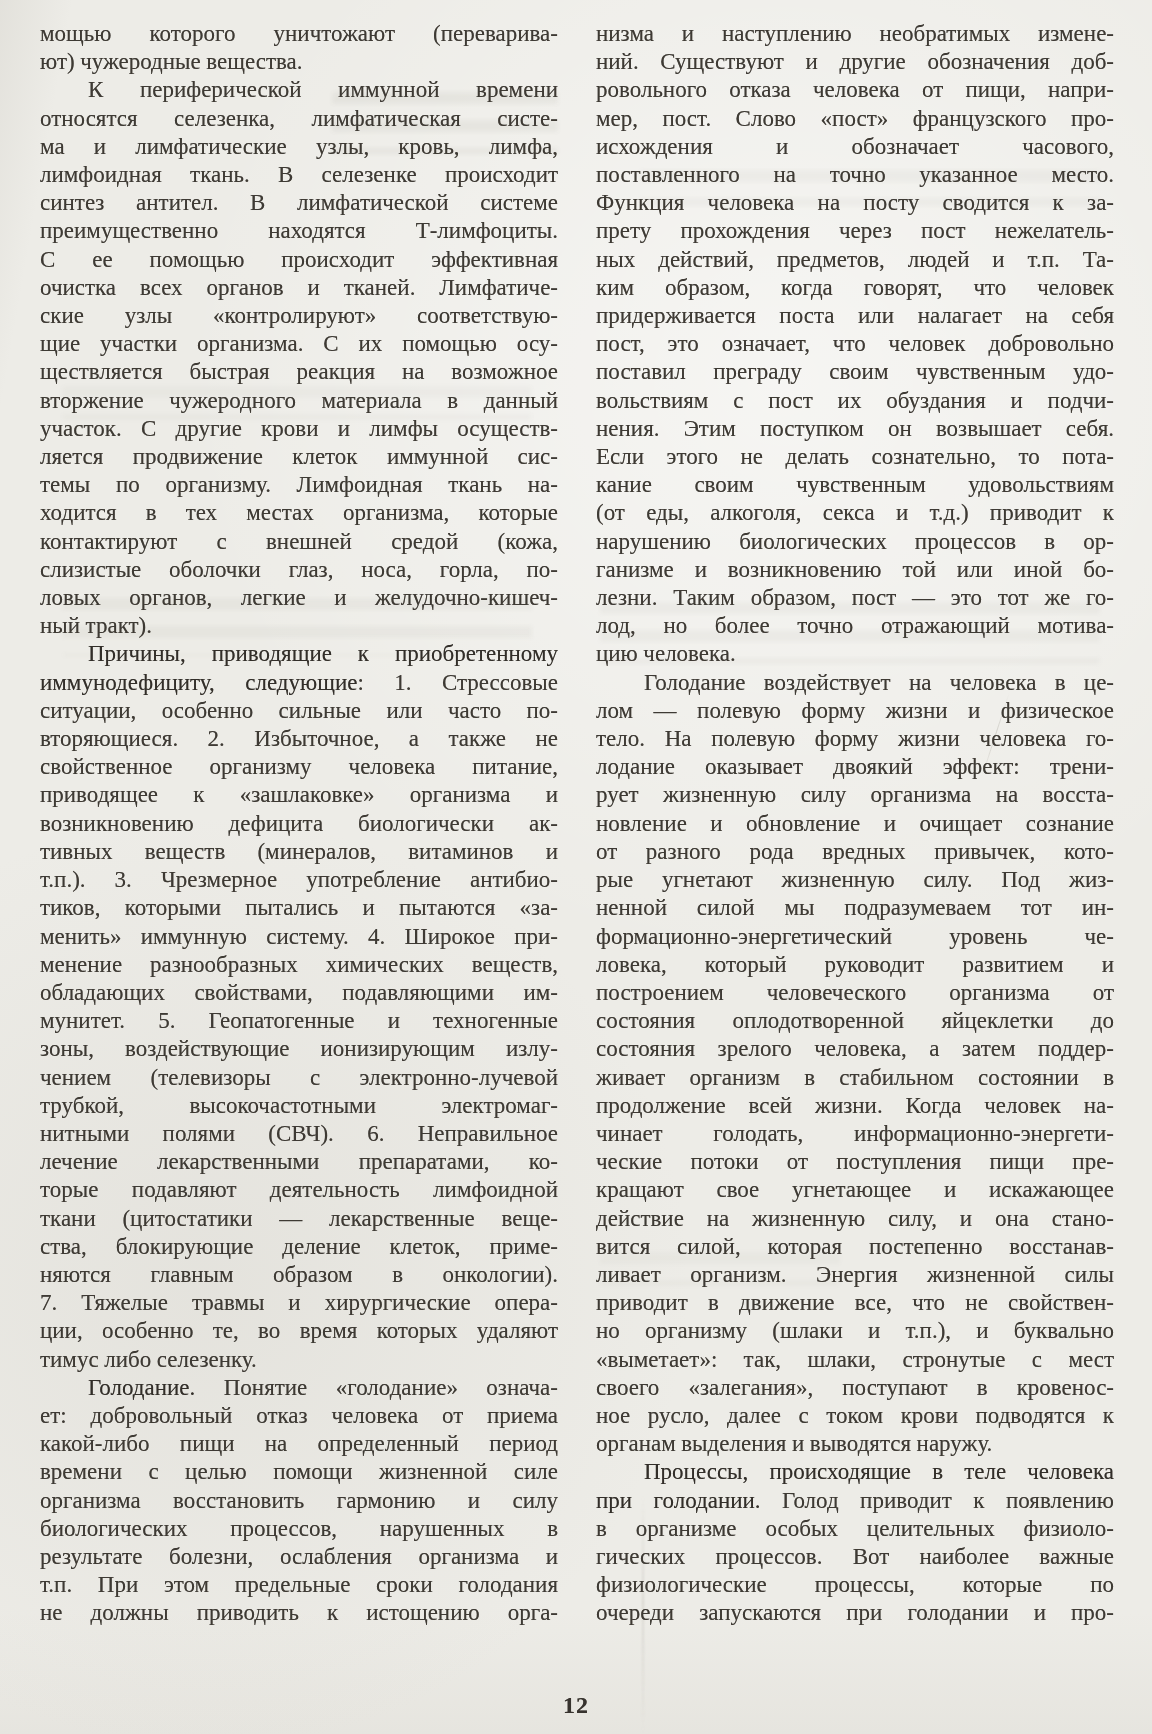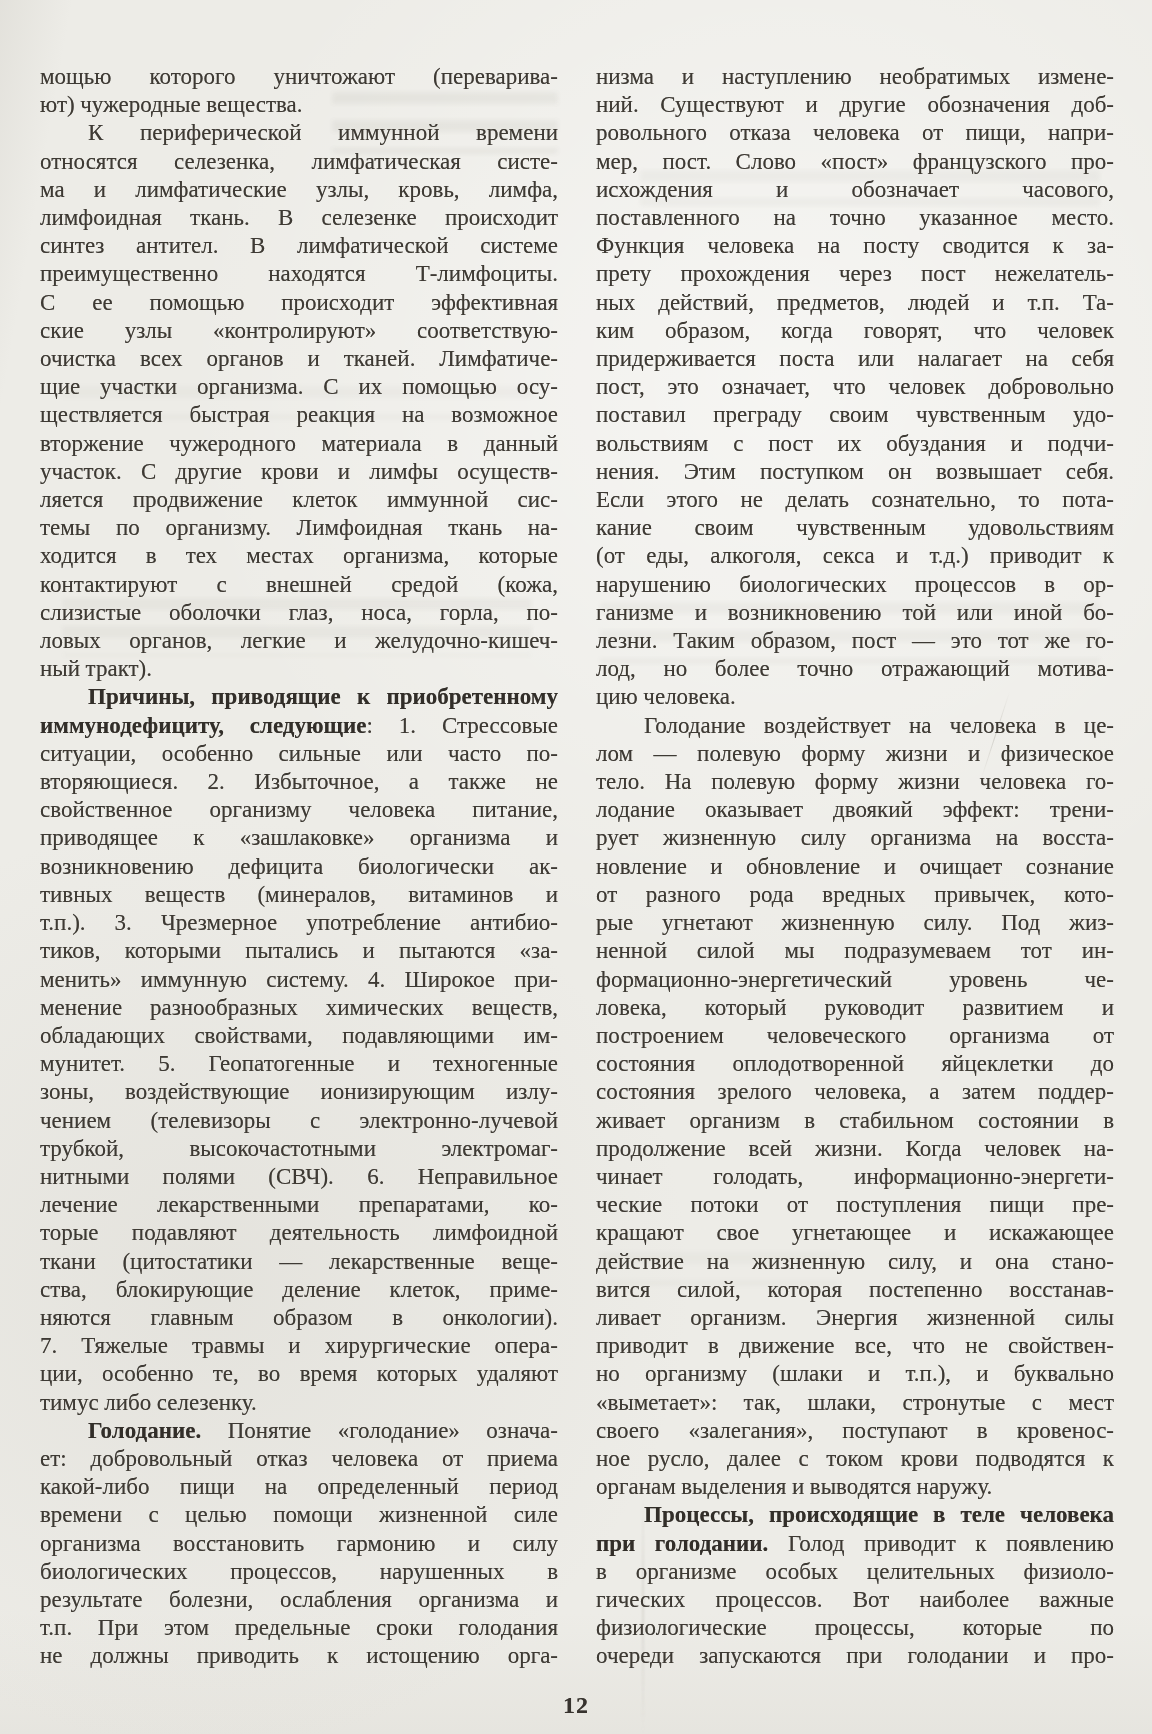--- a/index.html
+++ b/index.html
@@ -13,38 +13,38 @@
     background:
       radial-gradient(85% 55% at 68% 22%, rgba(255,255,255,0.50) 0%, rgba(255,255,255,0) 62%),
       radial-gradient(70% 45% at 18% 74%, rgba(196,193,184,0.22) 0%, rgba(196,193,184,0) 60%),
       linear-gradient(100deg, rgba(180,176,166,0.18) 0%, rgba(180,176,166,0) 5%),
       linear-gradient(0deg, rgba(203,200,191,0.20) 0%, rgba(203,200,191,0) 7%),
       #edece7;
   }
   .columns{
     position:absolute;top:0;left:0;
     display:flex;
-    padding:63px 38px 0 40px;
+    padding:20px 38px 0 40px;
     gap:38px;
   }
   .col{
     width:518px;flex:0 0 518px;
     font-size:23px;
     line-height:28.2px;
     word-spacing:-0.2px;
     text-shadow:0 0 0.6px rgba(62,58,52,0.55);
   }
   .line{
     text-align:justify;
     text-align-last:justify;
     white-space:normal;
   }
   .line.para-end{text-align-last:left;}
   .line.indent{text-indent:48px;}
-  .b{font-weight:bold;color:#322e29;margin-top:36px;}
+  .b{font-weight:normal;color:#322e29;margin-top:36px;}
   .page-number{
     position:absolute;
     left:0;right:0;top:1692px;
     text-align:center;
     font-weight:bold;
     font-size:24px;
     letter-spacing:1px;
     color:#37332e;
     text-shadow:0 0 0.6px rgba(55,51,46,0.6);
   }
@@ -95,22 +95,22 @@
     <div class="col">
         <div class="line">мощью которого уничтожают (переварива-</div>
         <div class="line para-end">ют) чужеродные вещества.</div>
         <div class="line indent">К периферической иммунной времени</div>
         <div class="line">относятся селезенка, лимфатическая систе-</div>
         <div class="line">ма и лимфатические узлы, кровь, лимфа,</div>
         <div class="line">лимфоидная ткань. В селезенке происходит</div>
         <div class="line">синтез антител. В лимфатической системе</div>
         <div class="line">преимущественно находятся Т-лимфоциты.</div>
         <div class="line">С ее помощью происходит эффективная</div>
+        <div class="line">очистка всех органов и тканей. Лимфатиче-</div>
         <div class="line">ские узлы «контролируют» соответствую-</div>
-        <div class="line">очистка всех органов и тканей. Лимфатиче-</div>
         <div class="line">щие участки организма. С их помощью осу-</div>
         <div class="line">ществляется быстрая реакция на возможное</div>
         <div class="line">вторжение чужеродного материала в данный</div>
         <div class="line">участок. С другие крови и лимфы осуществ-</div>
         <div class="line">ляется продвижение клеток иммунной сис-</div>
         <div class="line">темы по организму. Лимфоидная ткань на-</div>
         <div class="line">ходится в тех местах организма, которые</div>
         <div class="line">контактируют с внешней средой (кожа,</div>
         <div class="line">слизистые оболочки глаз, носа, горла, по-</div>
         <div class="line">ловых органов, легкие и желудочно-кишеч-</div>

